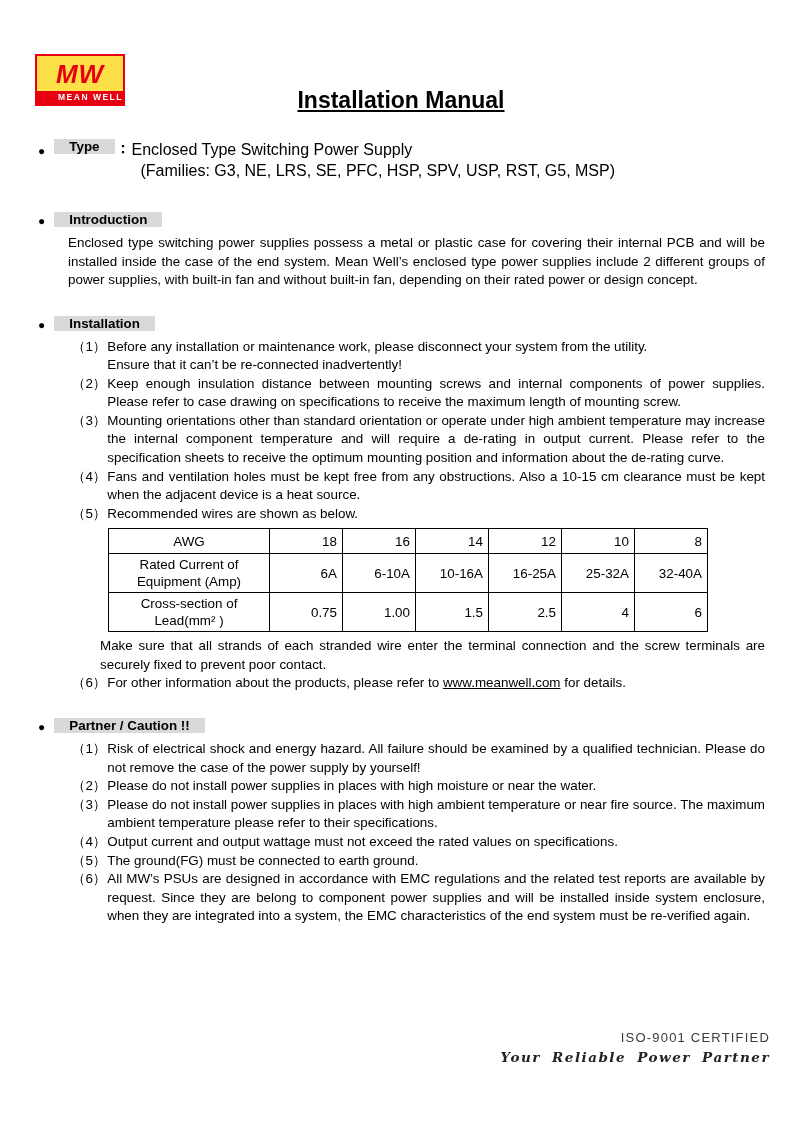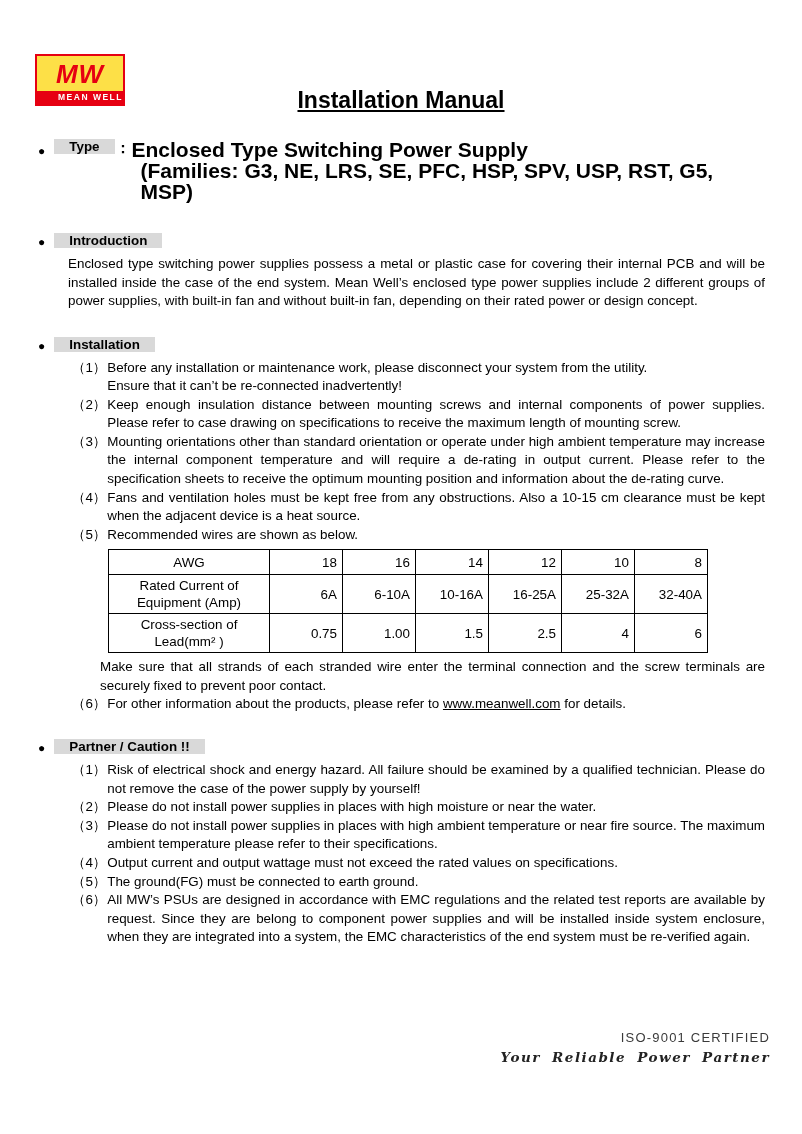--- a/index.html
+++ b/index.html
@@ -42,21 +42,21 @@
   .content { position:absolute; top:139px; left:38px; right:37px; }
   .bullet { font-size:12px; margin-right:9px; line-height:18px; }
   .hl { background:#d9d9d9; font-weight:bold; padding:0 15px; white-space:nowrap; }
   .heading-row { display:flex; align-items:flex-start; }
   .body-text { text-align:justify; line-height:18.5px; margin:0; }
 
   
   .type-section { display:flex; align-items:flex-start; }
   .type-section .bullet { margin-top:3px; }
   .type-colon { font-weight:bold; font-size:15px; margin:0 1px 0 1px; }
-  .type-lines { font-weight:bold; font-size:21px; line-height:21px; }
+  .type-lines { font-weight:normal; font-size:16px; line-height:21px; }
   .type-line2 { margin-left:9px; }
 
   
   .section-intro { margin-top:31px; }
   .intro-body { margin-left:30px; margin-top:4px; }
   .section-install { margin-top:26px; }
   .section-warning { margin-top:25px; }
   .list { margin-top:4px; }
   .list-item { display:flex; margin-left:34px; line-height:18.6px; }
   .item-num { flex:0 0 auto; white-space:nowrap; margin-right:1px; }

